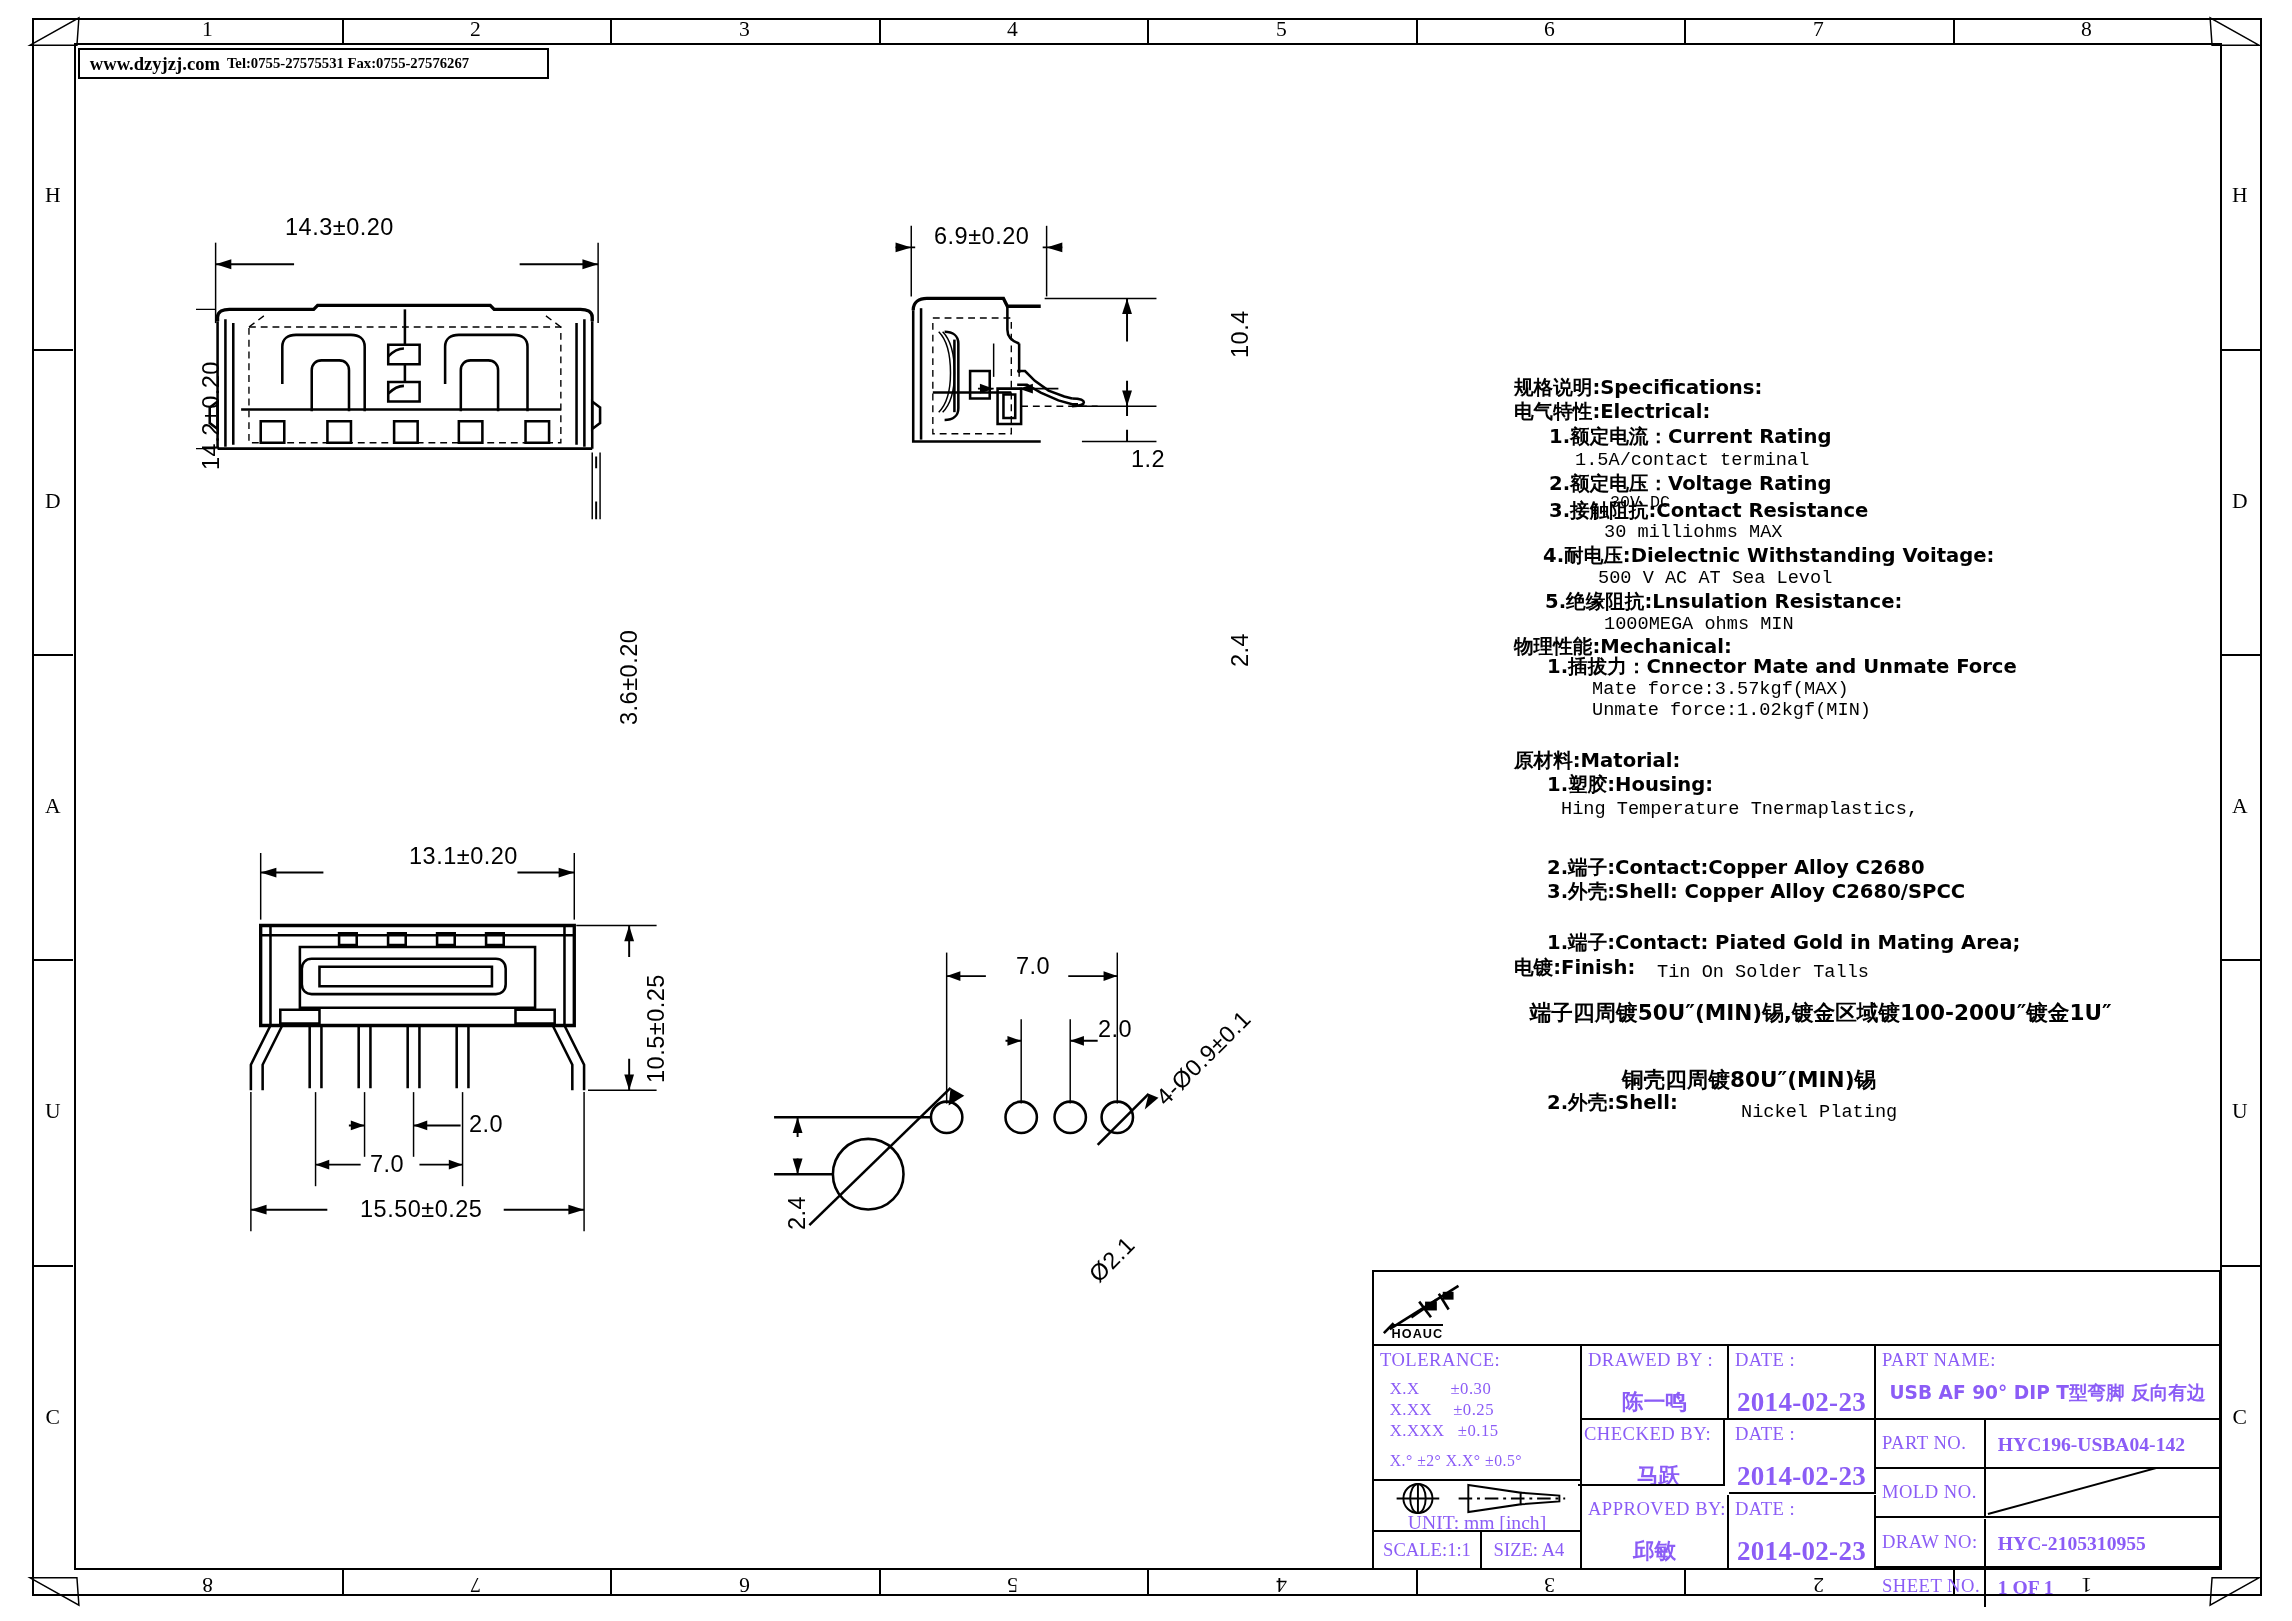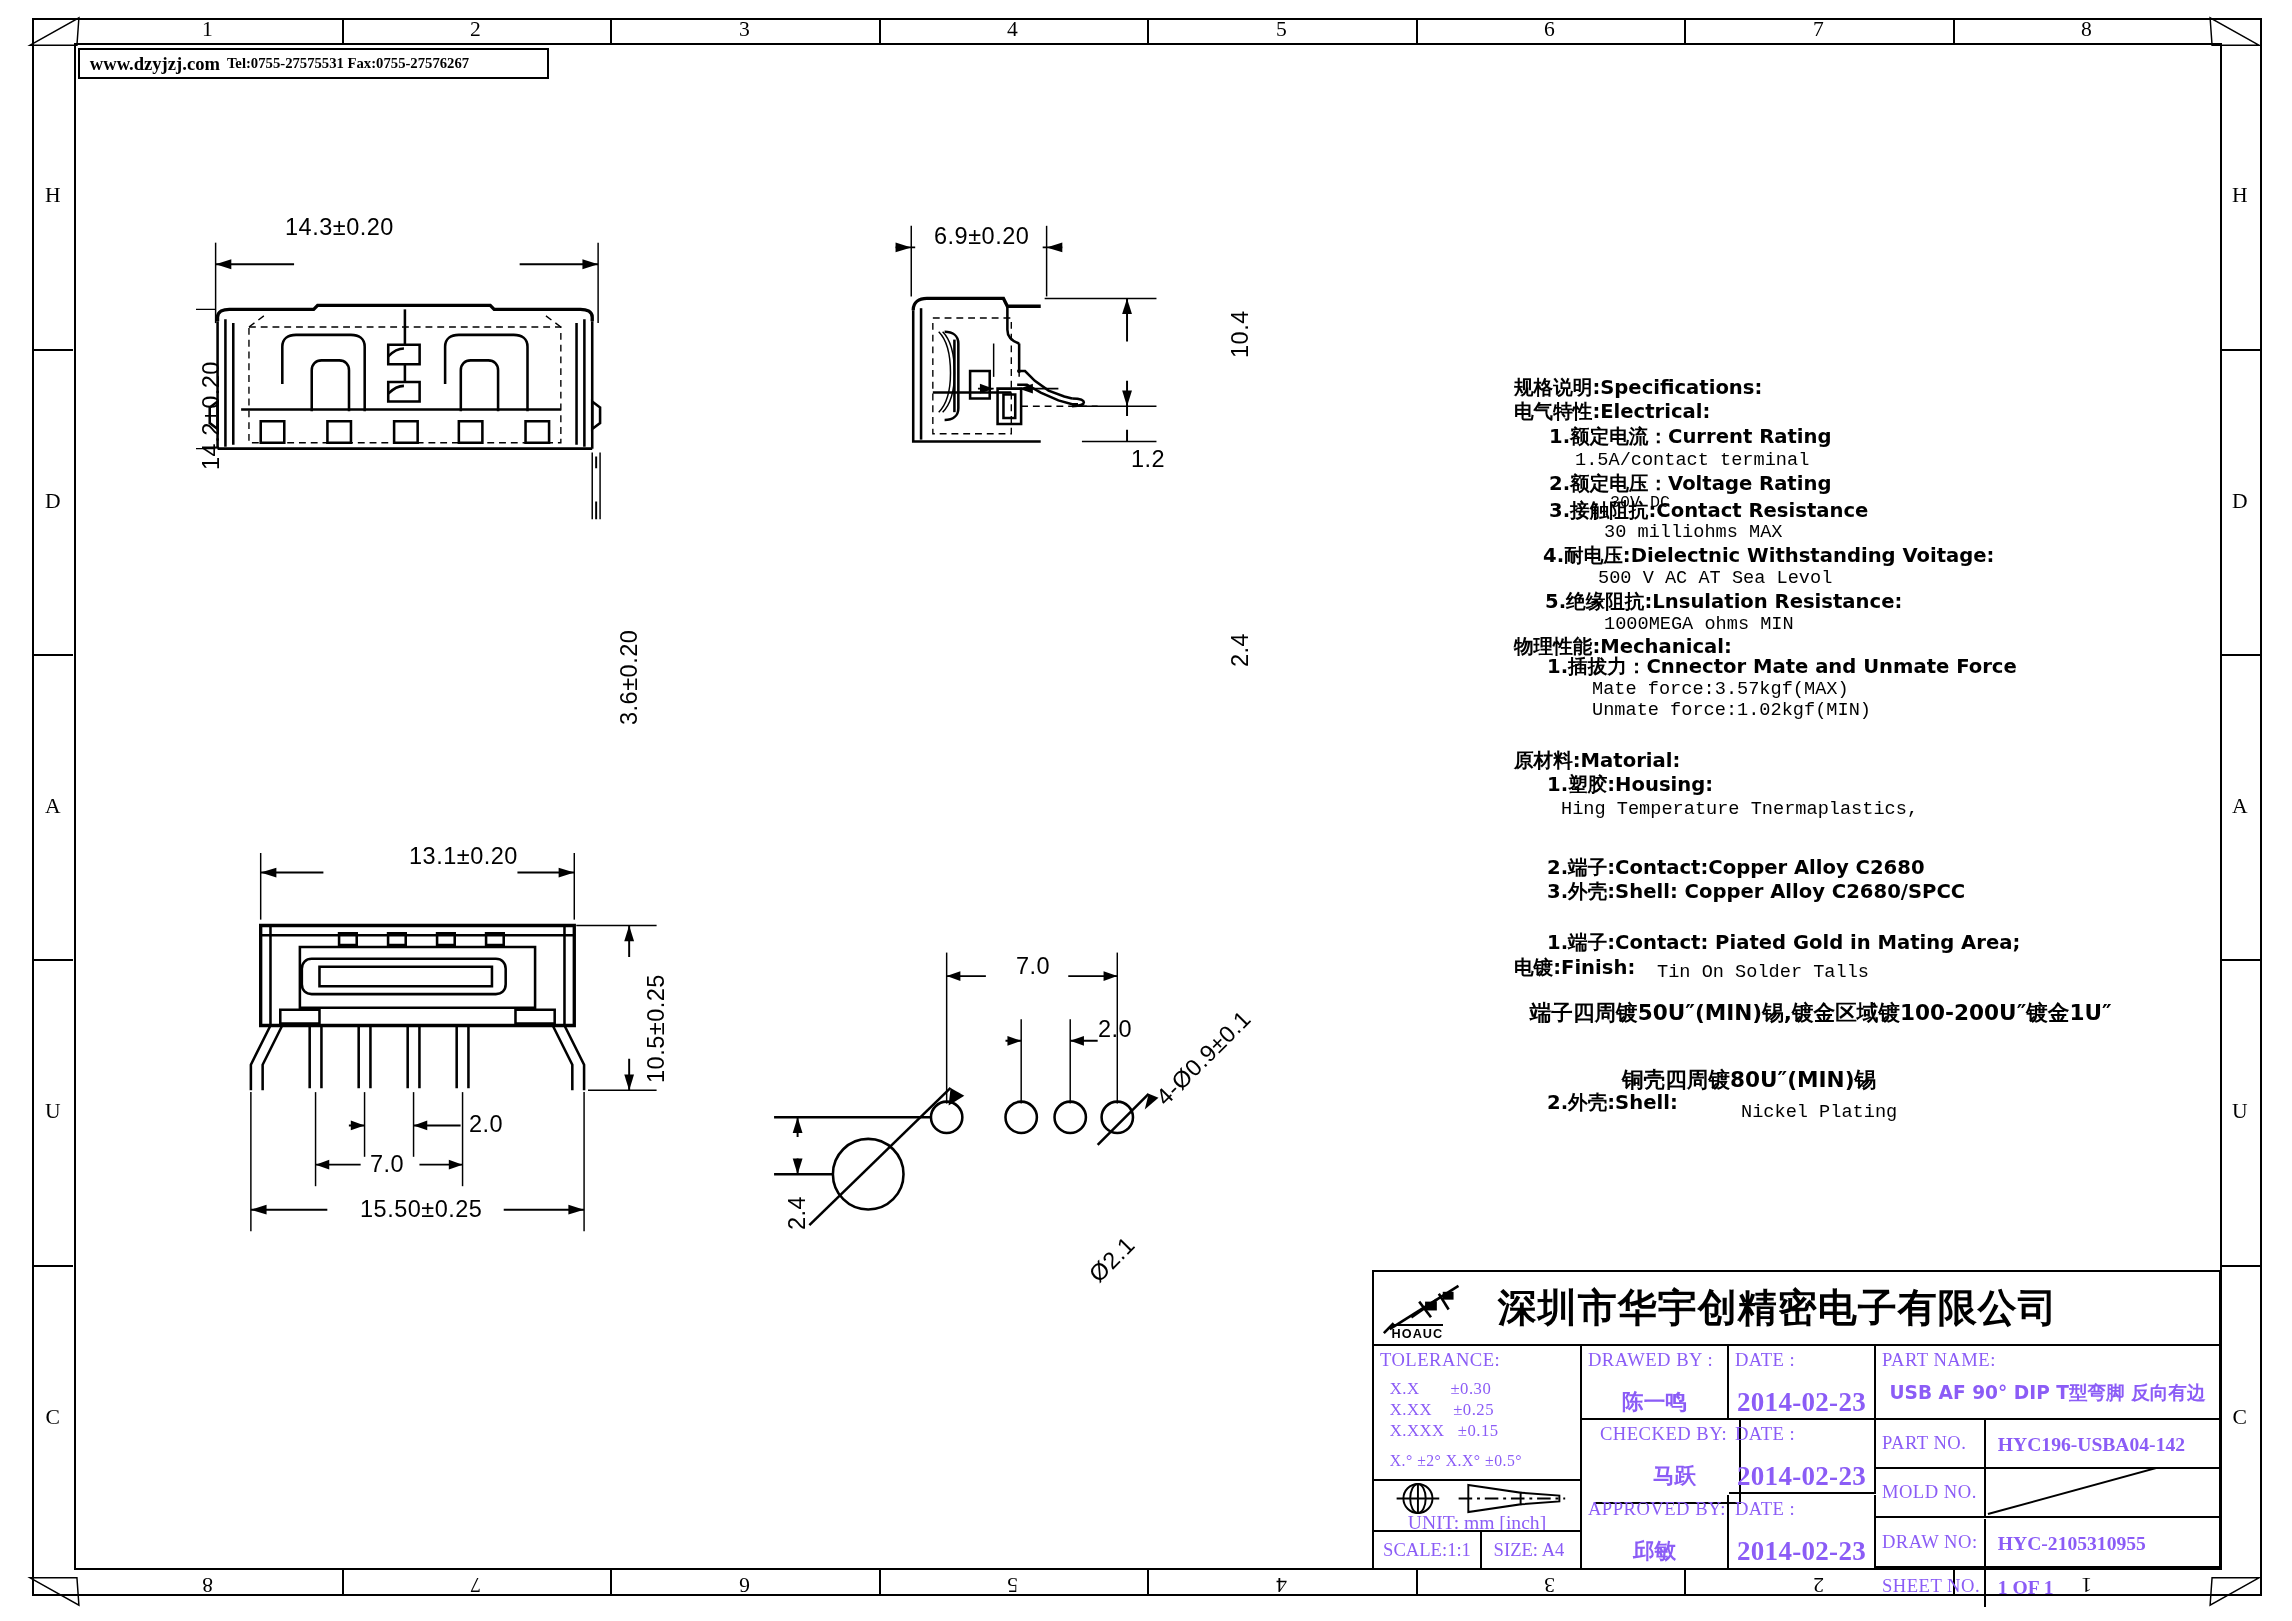--- a/index.html
+++ b/index.html
@@ -526,21 +526,20 @@
           <path class="ln1" d="M16,58 L86,14"></path>
           <path class="ln1" d="M38,46 L64,28"></path>
           <path class="ln1" d="M46,30 L58,46"></path>
           <path class="ln1" d="M66,22 L76,38"></path>
           <rect x="52" y="30" width="12" height="9" fill="#000"></rect>
           <rect x="70" y="20" width="11" height="8" fill="#000"></rect>
           <path class="ln1" d="M10,62 L20,52"></path>
         </svg>
         <div class="logo-word">HOAUC</div>
       </div>
-      <div class="tb-company">深圳市华宇创精密电子有限公司</div>
     </div>
 
     <div class="tb-grid">
 
       <div class="cellbox" style="left:0;top:0;width:208px;height:135px;">
         <div class="lbl">TOLERANCE:</div>
         <div class="tol-line" style="padding:7.8px 0 0 15.7px;">
           <span>X.X</span>
           <span style="display:inline-block;width:21.6px;"></span>
           <span>±0.30</span>
@@ -591,21 +590,21 @@
           <span>陈一鸣</span>
         </div>
       </div>
       <div class="cellbox" style="left:355px;top:0;width:147px;height:74px;">
         <div class="lbl">DATE :</div>
         <div class="valc" style="margin-top:15.7px;">
           <span>2014-02-23</span>
         </div>
       </div>
 
-      <div class="cellbox" style="left:220px;top:74px;width:147px;height:84px;">
+      <div class="cellbox" style="left:204px;top:74px;width:147px;height:66px;">
         <div class="lbl">CHECKED BY:</div>
         <div class="valcn" style="margin-top:15.7px;padding-left:16px;">
           <span>马跃</span>
         </div>
       </div>
       <div class="cellbox" style="left:355px;top:74px;width:147px;height:74px;">
         <div class="lbl">DATE :</div>
         <div class="valc" style="margin-top:15.7px;">
           <span>2014-02-23</span>
         </div>

